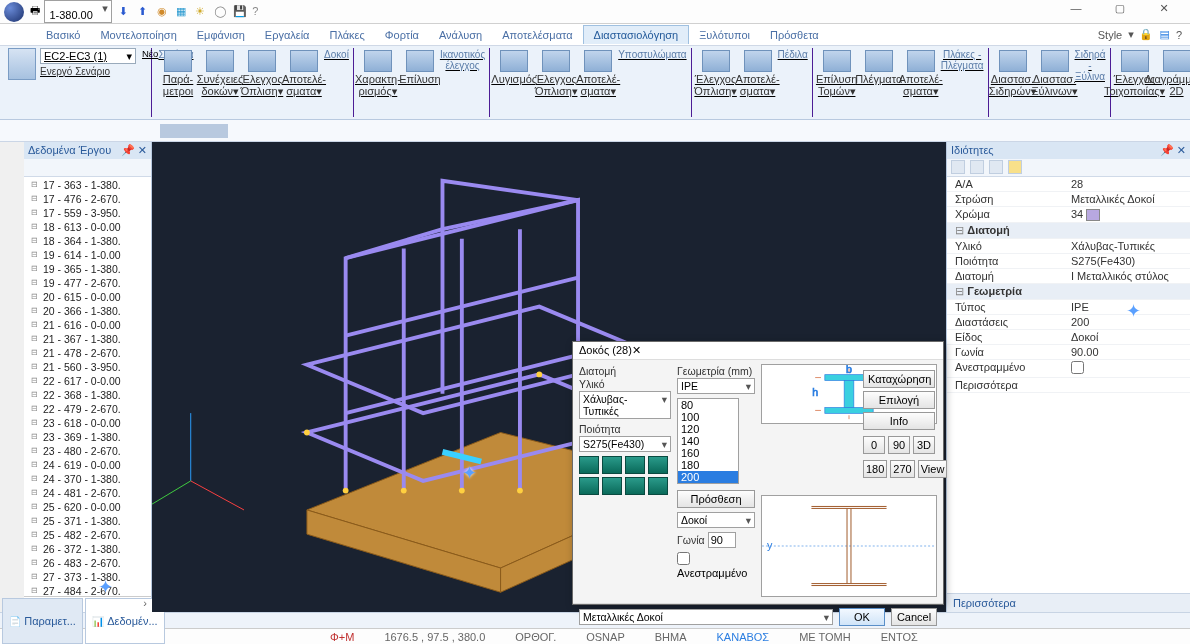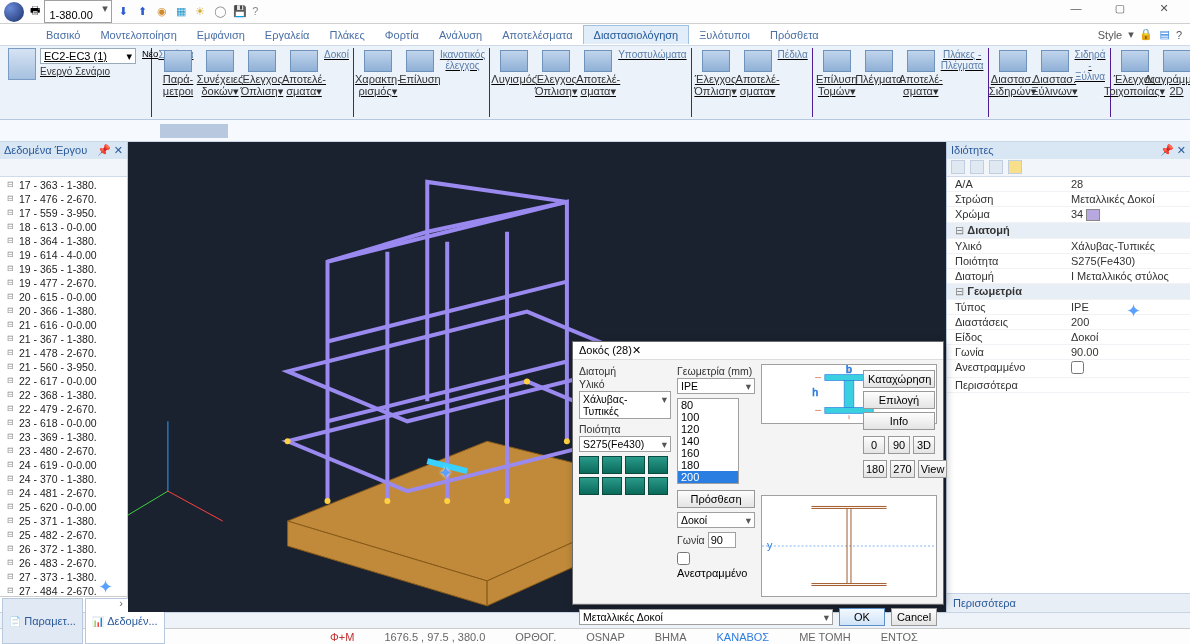--- a/index.html
+++ b/index.html
@@ -33,21 +33,21 @@
 .rgroup.first .new { width: 28px; height: 32px; background: linear-gradient(#d6e3f3,#a6c1e0); border: 1px solid #7a9cc4; }
 .rgroup.first .scen-combo { background: #fff; border: 1px solid #9ab; padding: 1px 16px 1px 3px; width: 96px; position: relative; }
 .rgroup.first .scen-combo::after { content: "▾"; position: absolute; right: 3px; }
 
 
 .minibar { height: 22px; background: #f6f9fd; border-bottom: 1px solid #cbd6e6; display: flex; align-items: center; padding-left: 160px; gap: 2px; }
 .minibar .mb { width: 16px; height: 16px; background: #e3ecf6; border: 1px solid #b8c9df; }
 .minibar .sep { width: 4px; }
 
 
-.workspace { display: flex; height: calc(644px - 24px - 22px - 74px - 22px - 16px - 16px); }
+.workspace { display: flex; height: calc(644px - 24px - 22px - 74px - 22px - 16px - 16px); margin-left: 24px; }
 
 
 .leftpanel { width: 128px; background: #fff; border-right: 1px solid #b8c9df; display: flex; flex-direction: column; }
 .leftpanel .hdr { background: #d9e6f4; padding: 2px 4px; font-size: 10px; color: #2a5a9a; display: flex; justify-content: space-between; }
 .leftpanel .toolstrip { height: 18px; background: #f2f6fb; border-bottom: 1px solid #d0dae8; }
 .leftpanel .tree { flex: 1; overflow-y: scroll; overflow-x: hidden; padding: 1px; }
 .leftpanel .tree .item { padding: 0 2px 0 18px; white-space: nowrap; font-size: 10.5px; color: #222; line-height: 14px; position: relative; }
 .leftpanel .tree .item::before { content: "⊟"; position: absolute; left: 6px; color: #888; font-size: 8px; }
 .leftpanel .scrollx { height: 16px; border-top: 1px solid #ccc; position: relative; }
 .leftpanel .scrollx::after { content: "›"; position: absolute; right: 4px; color: #666; }
@@ -280,21 +280,21 @@
         <span>Δεδομένα Έργου</span>
         <span>📌 ✕</span>
       </div>
     <div class="toolstrip"></div>
     <div class="tree" id="tree">
         <div class="item">17 - 363 - 1-380.</div>
         <div class="item">17 - 476 - 2-670.</div>
         <div class="item">17 - 559 - 3-950.</div>
         <div class="item">18 - 613 - 0-0.00</div>
         <div class="item">18 - 364 - 1-380.</div>
-        <div class="item">19 - 614 - 4-0.00</div>
+        <div class="item">19 - 614 - 1-0.00</div>
         <div class="item">19 - 365 - 1-380.</div>
         <div class="item">19 - 477 - 2-670.</div>
         <div class="item">20 - 615 - 0-0.00</div>
         <div class="item">20 - 366 - 1-380.</div>
         <div class="item">21 - 616 - 0-0.00</div>
         <div class="item">21 - 367 - 1-380.</div>
         <div class="item">21 - 478 - 2-670.</div>
         <div class="item">21 - 560 - 3-950.</div>
         <div class="item">22 - 617 - 0-0.00</div>
         <div class="item">22 - 368 - 1-380.</div>

